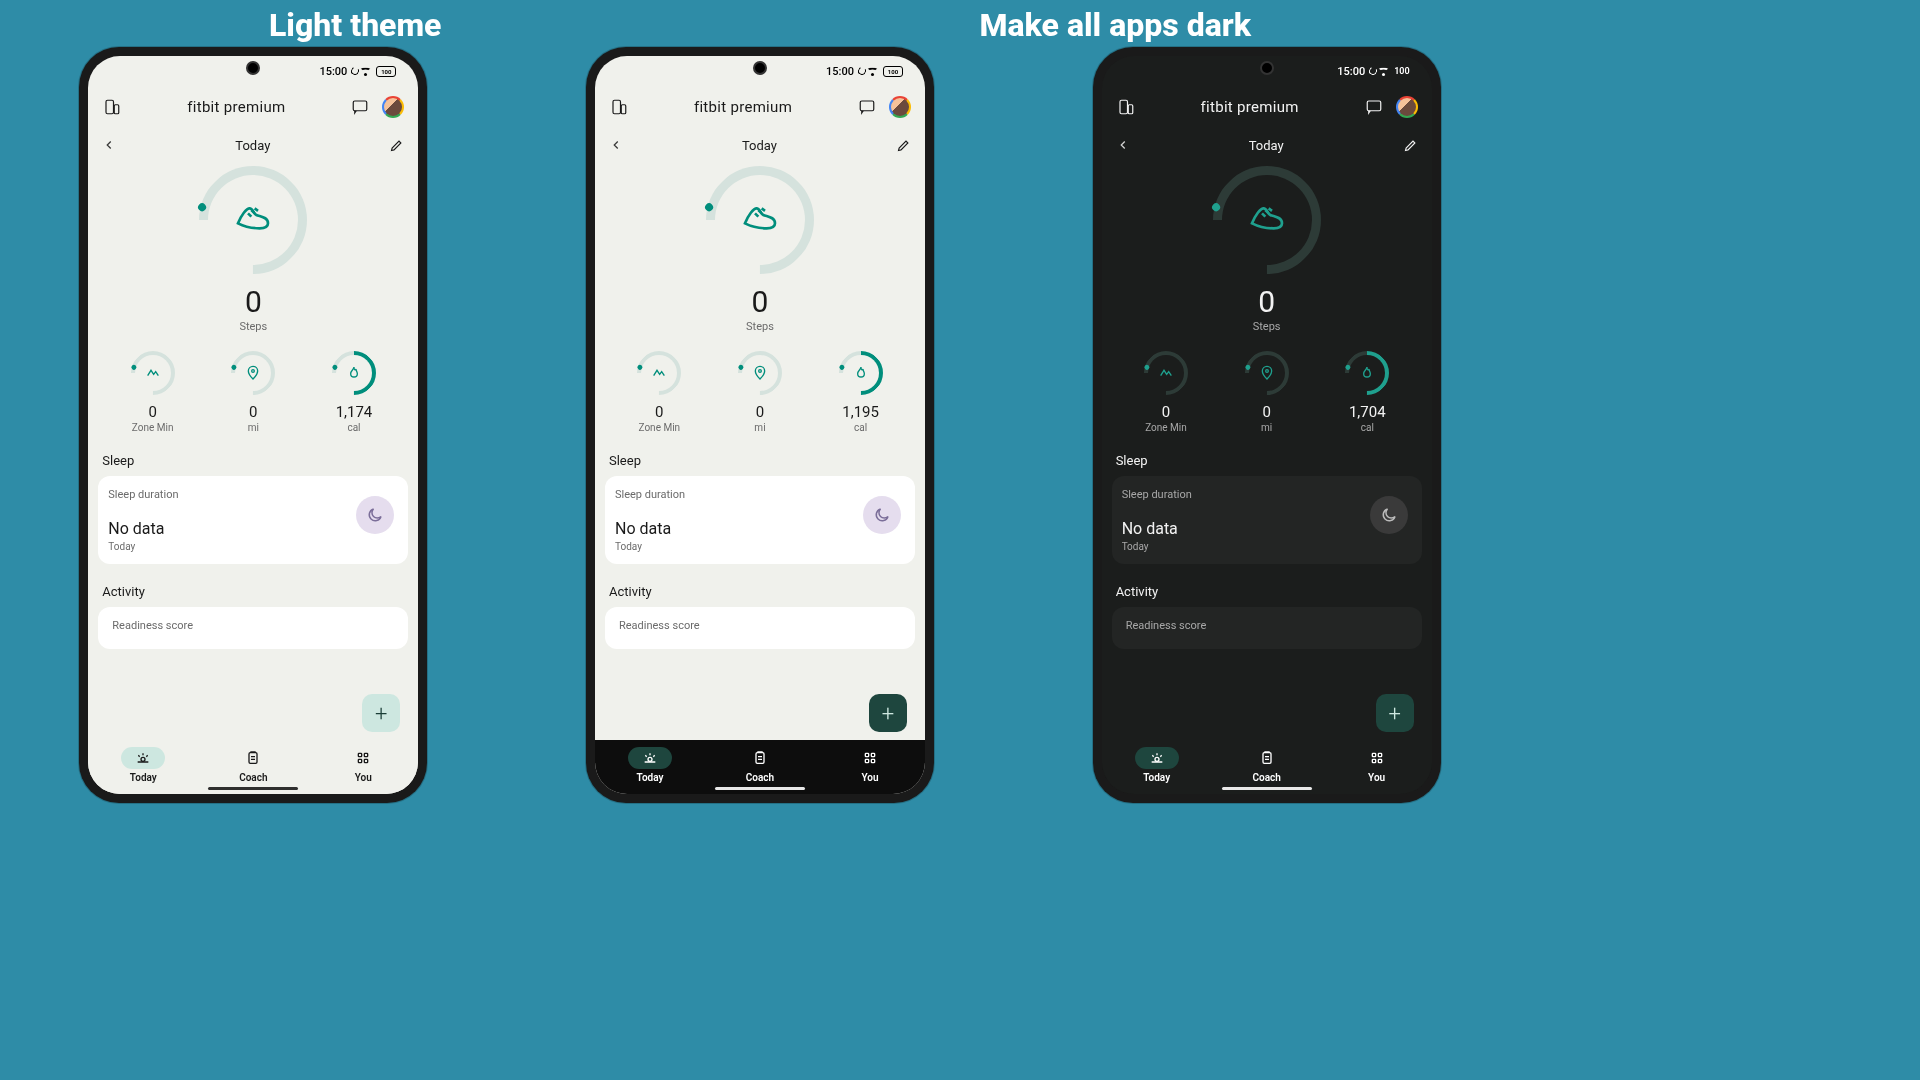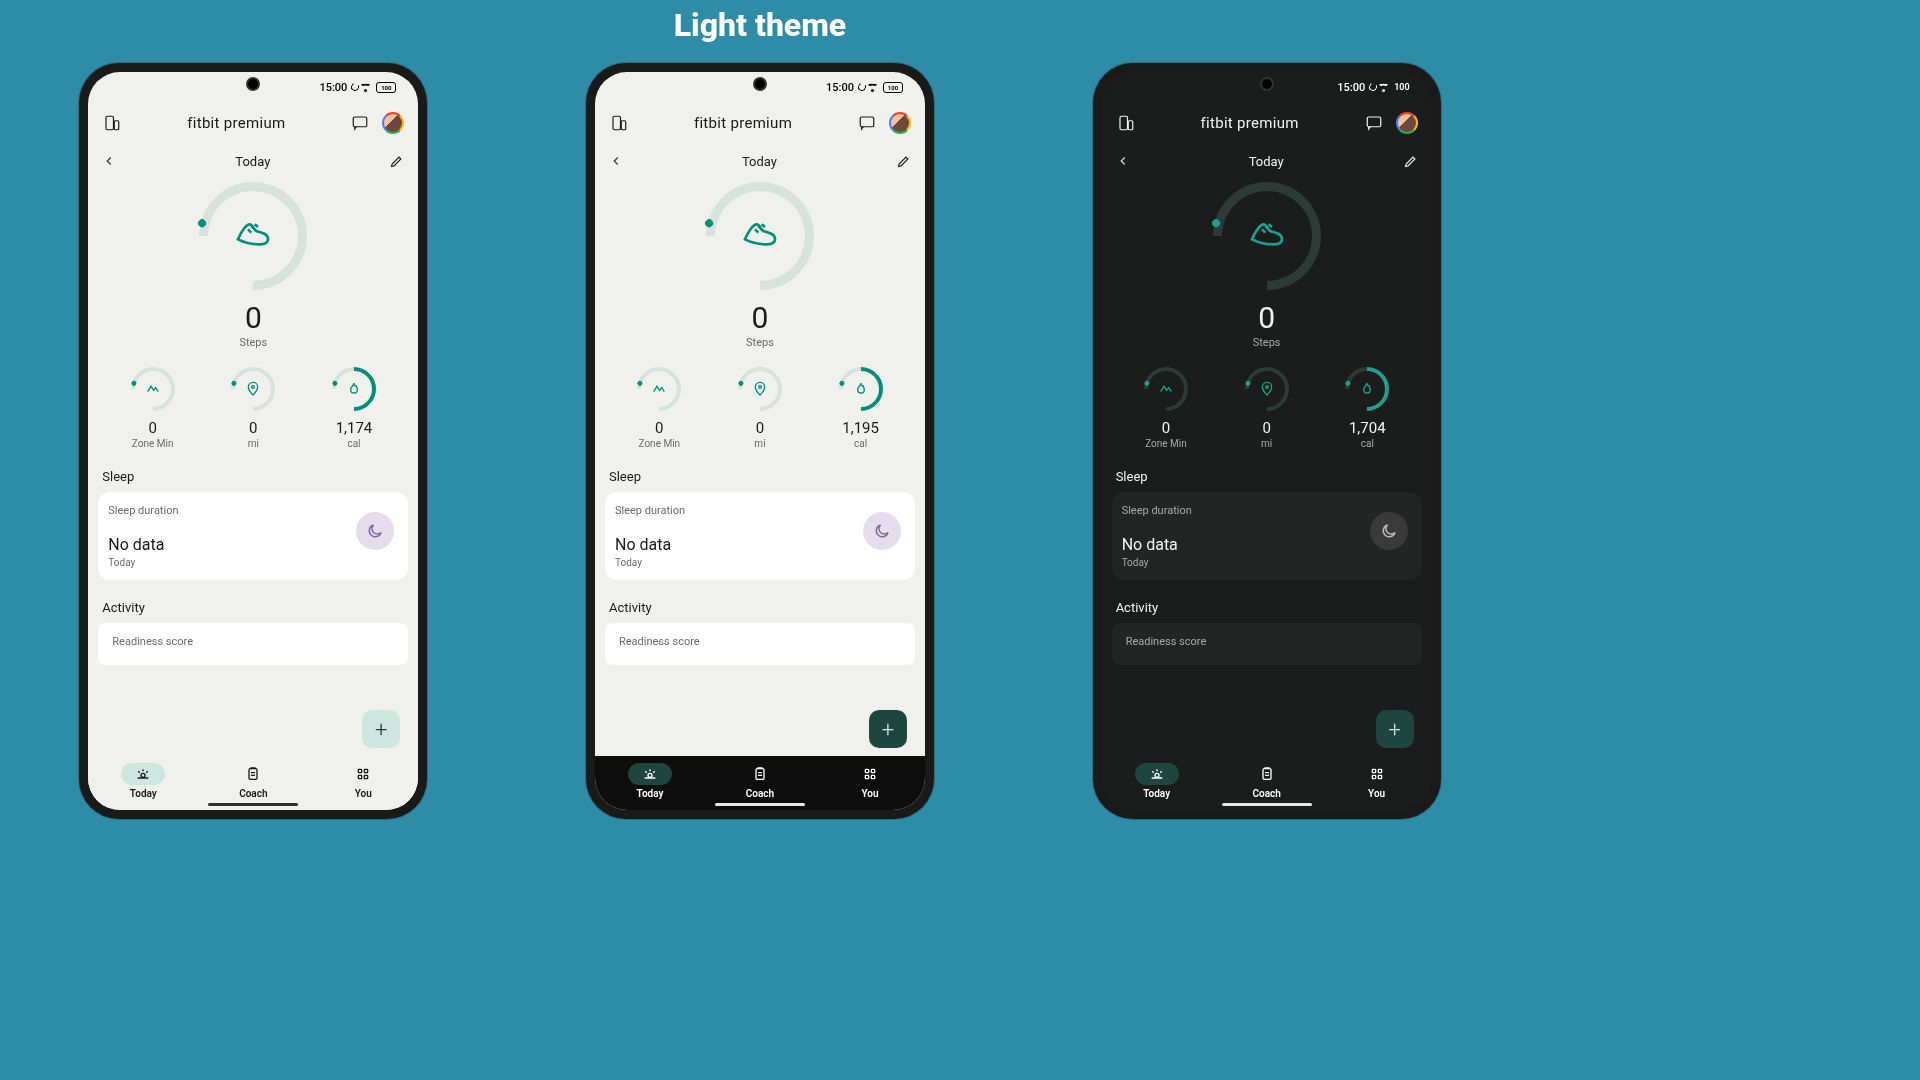--- a/index.html
+++ b/index.html
@@ -19,21 +19,21 @@
     width: 100%;
     justify-content: space-around;
     align-items: flex-start;
   }
   .col { display: flex; flex-direction: column; align-items: center; }
   .caption {
     color: #ffffff;
     font-weight: 800;
     font-size: 32px;
     margin-top: 8px;
-    margin-bottom: 20px;
+    margin-bottom: 4px;
     line-height: 1.1;
   }
   .phone {
     width: 348px;
     height: 756px;
     border-radius: 40px;
     background: #1a1a1a;
     padding: 9px;
     position: relative;
     box-shadow: 0 0 0 1px rgba(0,0,0,.2);
@@ -115,41 +115,44 @@
   .mlab{font-size:10px;color:var(--sub);margin-top:1px;}
 
   .sec-title{font-size:13px;color:var(--text);margin:20px 4px 8px;}
   .card{background:var(--card);border-radius:12px;padding:12px 10px;position:relative;min-height:78px;}
   .card-l1{font-size:11px;color:var(--sub);}
   .card-l2{font-size:16px;margin-top:18px;color:var(--text);}
   .card-l3{font-size:10px;color:var(--sub);margin-top:3px;}
   .moon{position:absolute;right:14px;top:20px;width:38px;height:38px;border-radius:50%;background:var(--moon);display:flex;align-items:center;justify-content:center;color:#7b6e99;}
   .dark .moon{color:#bbb;}
 
-  .card.mini{min-height:42px;padding:12px 14px;margin-top:8px;border-radius:8px;}
+  .card.mini{min-height:42px;padding:12px 14px;margin-top:8px;}
 
   .fab{position:absolute;right:18px;bottom:62px;width:38px;height:38px;border-radius:10px;background:var(--nav-active);display:flex;align-items:center;justify-content:center;color:var(--text);font-size:22px;font-weight:300;z-index:10;}
   .mid .fab, .dark .fab { color:#cfe8e1;}
   .light .fab { background:#cde7e0;color:#1a3d36;}
 
   .nav{height:54px;background:var(--nav);display:flex;justify-content:space-around;align-items:center;padding-bottom:4px;position:relative;}
   .nav-item{display:flex;flex-direction:column;align-items:center;gap:3px;color:var(--nav-text);font-size:10px;font-weight:600;}
   .nav-pill{width:44px;height:22px;border-radius:12px;display:flex;align-items:center;justify-content:center;}
   .nav-item.active .nav-pill{background:var(--nav-active);}
   .nav svg{width:16px;height:16px;}
   .home-bar{position:absolute;bottom:4px;left:50%;transform:translateX(-50%);width:90px;height:3px;background:var(--nav-text);border-radius:3px;opacity:.9;}
 
   svg{display:block;}
 </style>
 </head>
 <body>
 
 <div class="row">
   <div class="col">
     <div class="caption">Light theme</div>
+  </div>
+  <div class="col">
+    <div class="caption">Make all apps dark</div>
   </div>
 </div>
 
 <div class="row">
 
   <div class="phone">
     <div class="camera"></div>
     <div class="screen light nav-text-light">
       <div class="screen-bg">
         <div class="status">

